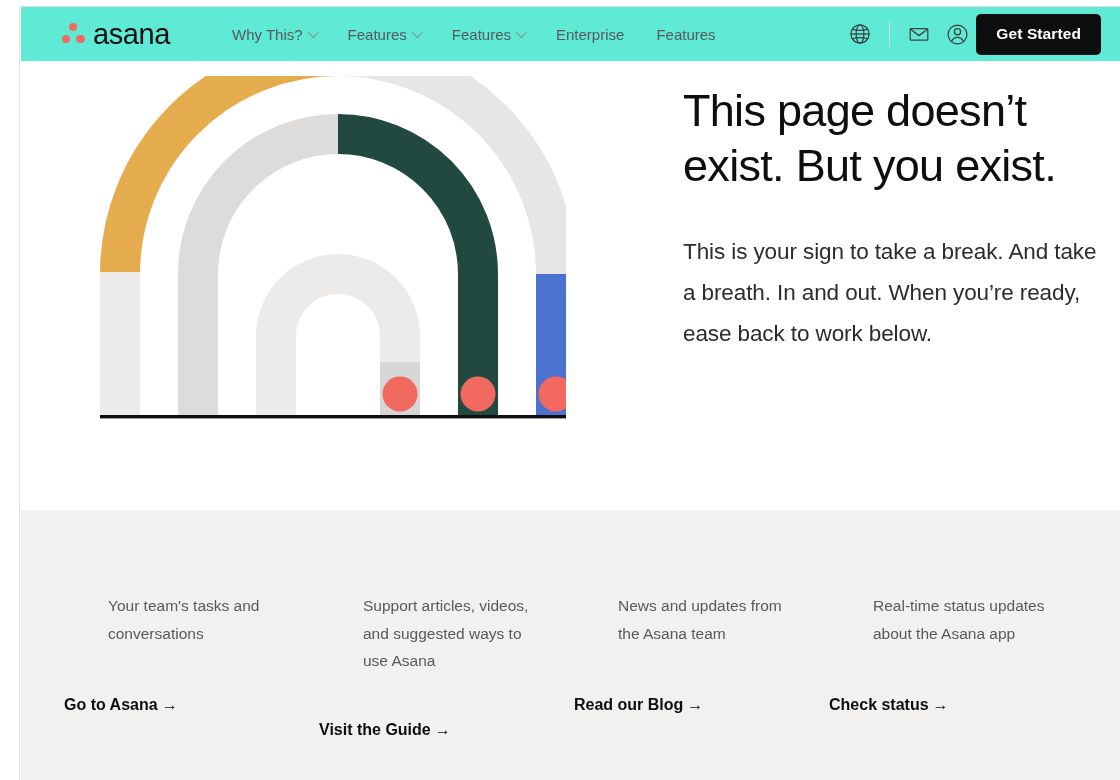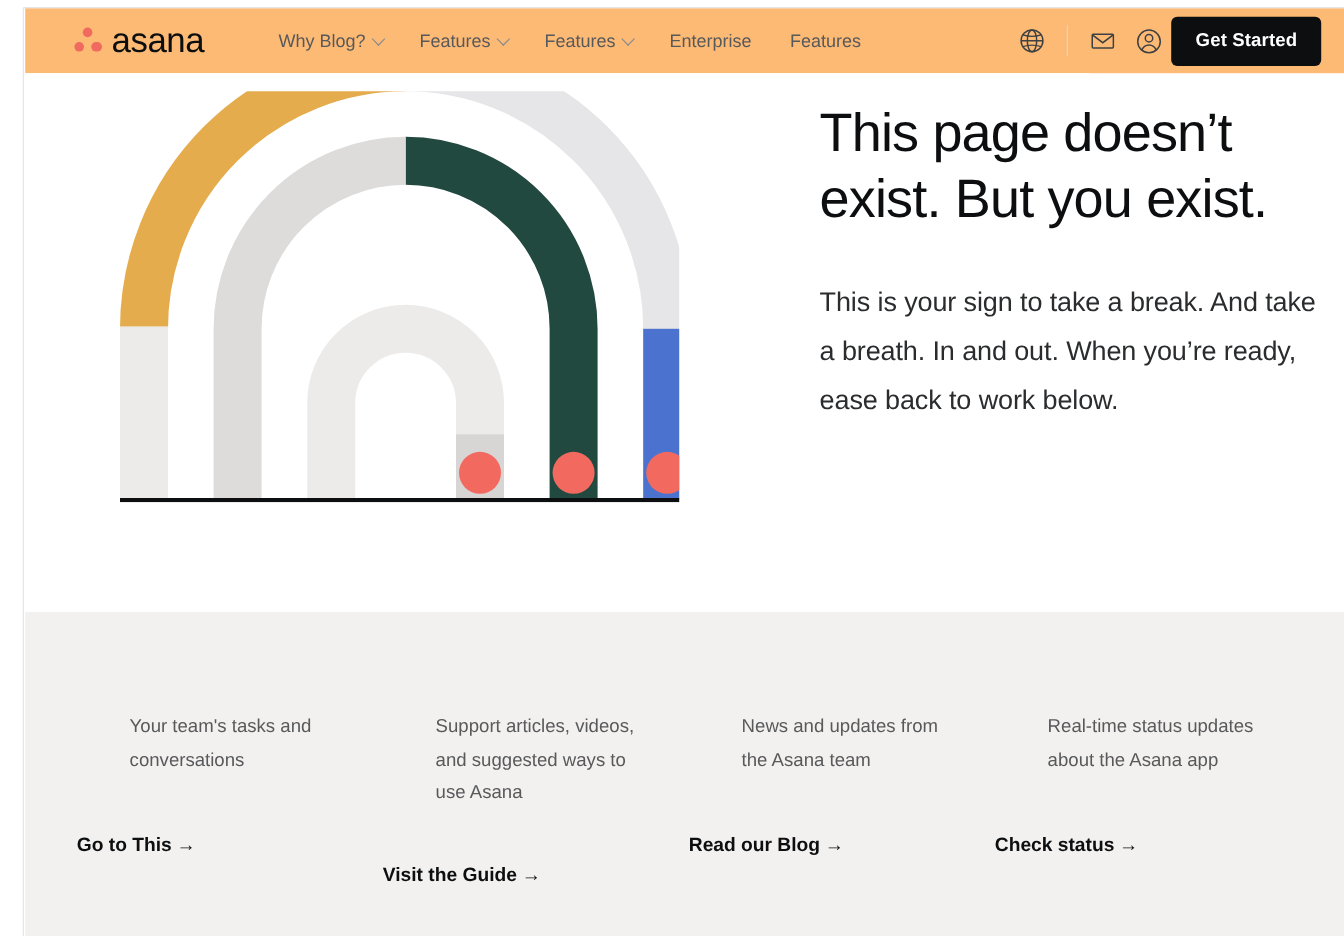--- a/index.html
+++ b/index.html
@@ -26,21 +26,21 @@
   }
   .frame-shadow-top {
     position:absolute; left:20px; top:6px; width:1100px; height:1px;
     background:#e0dedd;
   }
 
   
   .nav {
     position:absolute; left:21px; top:7px;
     width:1099px; height:54px;
-    background:#fdba74;
+    background:#5eead4;
     display:flex; align-items:center;
   }
   .logo {
     display:flex; align-items:center; gap:8px;
     margin-left:40px;
   }
   .logo-dots {
     position:relative; width:24px; height:22px;
   }
   .logo-dots i {
@@ -155,21 +155,21 @@
         <i class="d1"></i>
           <i class="d2"></i>
           <i class="d3"></i>
       </span>
       <span class="logo-word">asana</span>
     </a>
 
     <div class="nav-links">
 
       <div class="nav-link">
-        <span>Why Blog?</span>
+        <span>Why This?</span>
         <span class="chev"></span>
       </div>
 
       <div class="nav-link">
         <span>Features</span>
         <span class="chev"></span>
       </div>
 
       <div class="nav-link">
         <span>Features</span>
@@ -270,21 +270,21 @@
     </div>
 
   </div>
 
   <div class="footer">
     <div class="fcols">
 
       <div class="fcol">
         <div class="fdesc">Your team's tasks and conversations</div>
         <div class="flink">
-          <span>Go to This</span><span class="arw">→</span>
+          <span>Go to Asana</span><span class="arw">→</span>
         </div>
       </div>
 
       <div class="fcol">
         <div class="fdesc">Support articles, videos, and suggested ways to use Asana</div>
         <div class="flink">
           <span>Visit the Guide</span><span class="arw">→</span>
         </div>
       </div>
 

